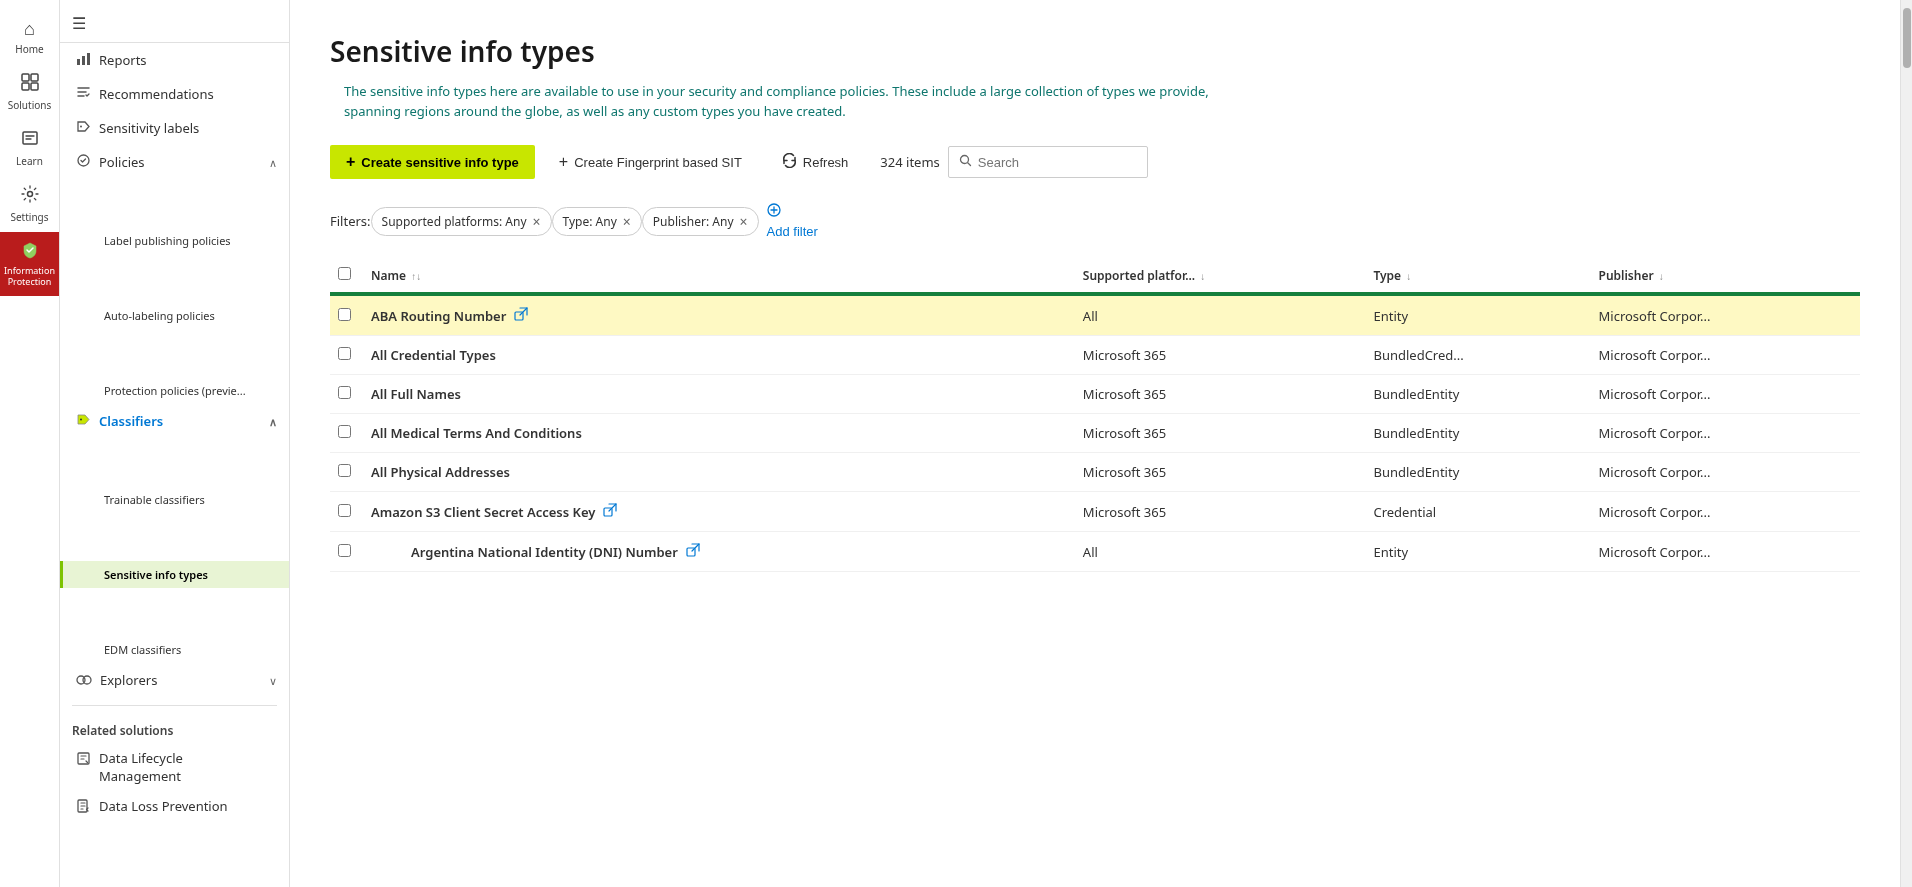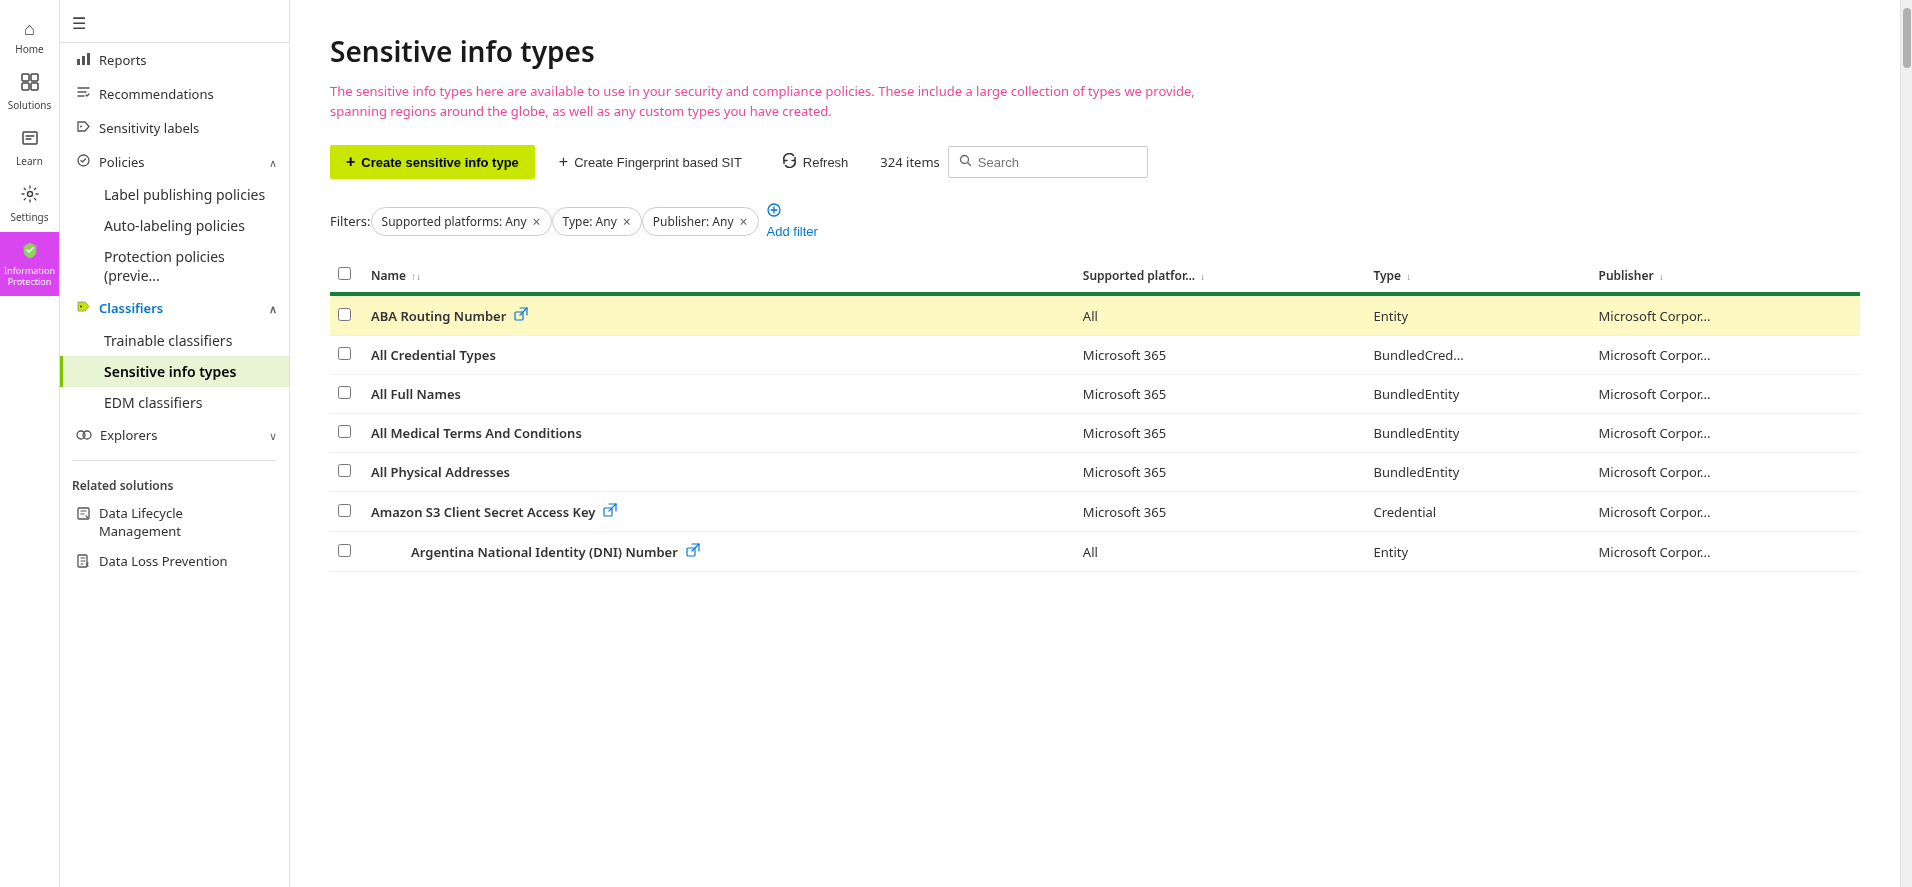--- a/index.html
+++ b/index.html
@@ -58,21 +58,22 @@
     .sidebar-item.active-parent { color: #0078d4; font-weight: 600; }
     .sidebar-item .item-icon { font-size: 15px; color: #555; flex-shrink: 0; }
     .sidebar-item.active-parent .item-icon { color: #0078d4; }
 
     .sidebar-sub-item {
       display: flex;
       align-items: flex-start;
       padding: 6px 12px 6px 44px;
       cursor: pointer;
       color: #333;
-      font-size: 14px;
+      font-size: 11px;
+      margin-top: 48px;
     }
     .sidebar-sub-item.active {
       background: #e8f4d4;
       color: #000;
       font-weight: 600;
       border-left: 3px solid #7dc300;
       padding-left: 41px;
     }
 
     .expand-arrow { margin-left: auto; font-size: 11px; color: #666; }
@@ -81,21 +82,21 @@
     .info-protection-nav {
       display: flex;
       flex-direction: column;
       align-items: center;
       padding: 8px 4px;
       cursor: pointer;
       width: 100%;
       color: #fff;
       font-size: 10px;
       gap: 2px;
-      background: #d946ef;
+      background: #b91c1c;
     }
     .info-protection-nav .nav-icon { font-size: 18px; }
 
     .divider { height: 1px; background: #e0e0e0; margin: 8px 12px; }
 
     .related-solutions-header {
       padding: 8px 12px 4px 12px;
       font-size: 12px;
       font-weight: 600;
       color: #444;
@@ -121,24 +122,25 @@
     }
 
     .page-title {
       font-size: 28px;
       font-weight: 600;
       color: #1a1a1a;
       margin-bottom: 12px;
     }
     .page-description {
       font-size: 13px;
-      color: #ec4899;
+      color: #0f766e;
       max-width: 900px;
       line-height: 1.5;
       margin-bottom: 24px;
+      margin-left: 14px;
     }
 
     
     .toolbar {
       display: flex;
       align-items: center;
       gap: 8px;
       margin-bottom: 20px;
       flex-wrap: wrap;
     }

